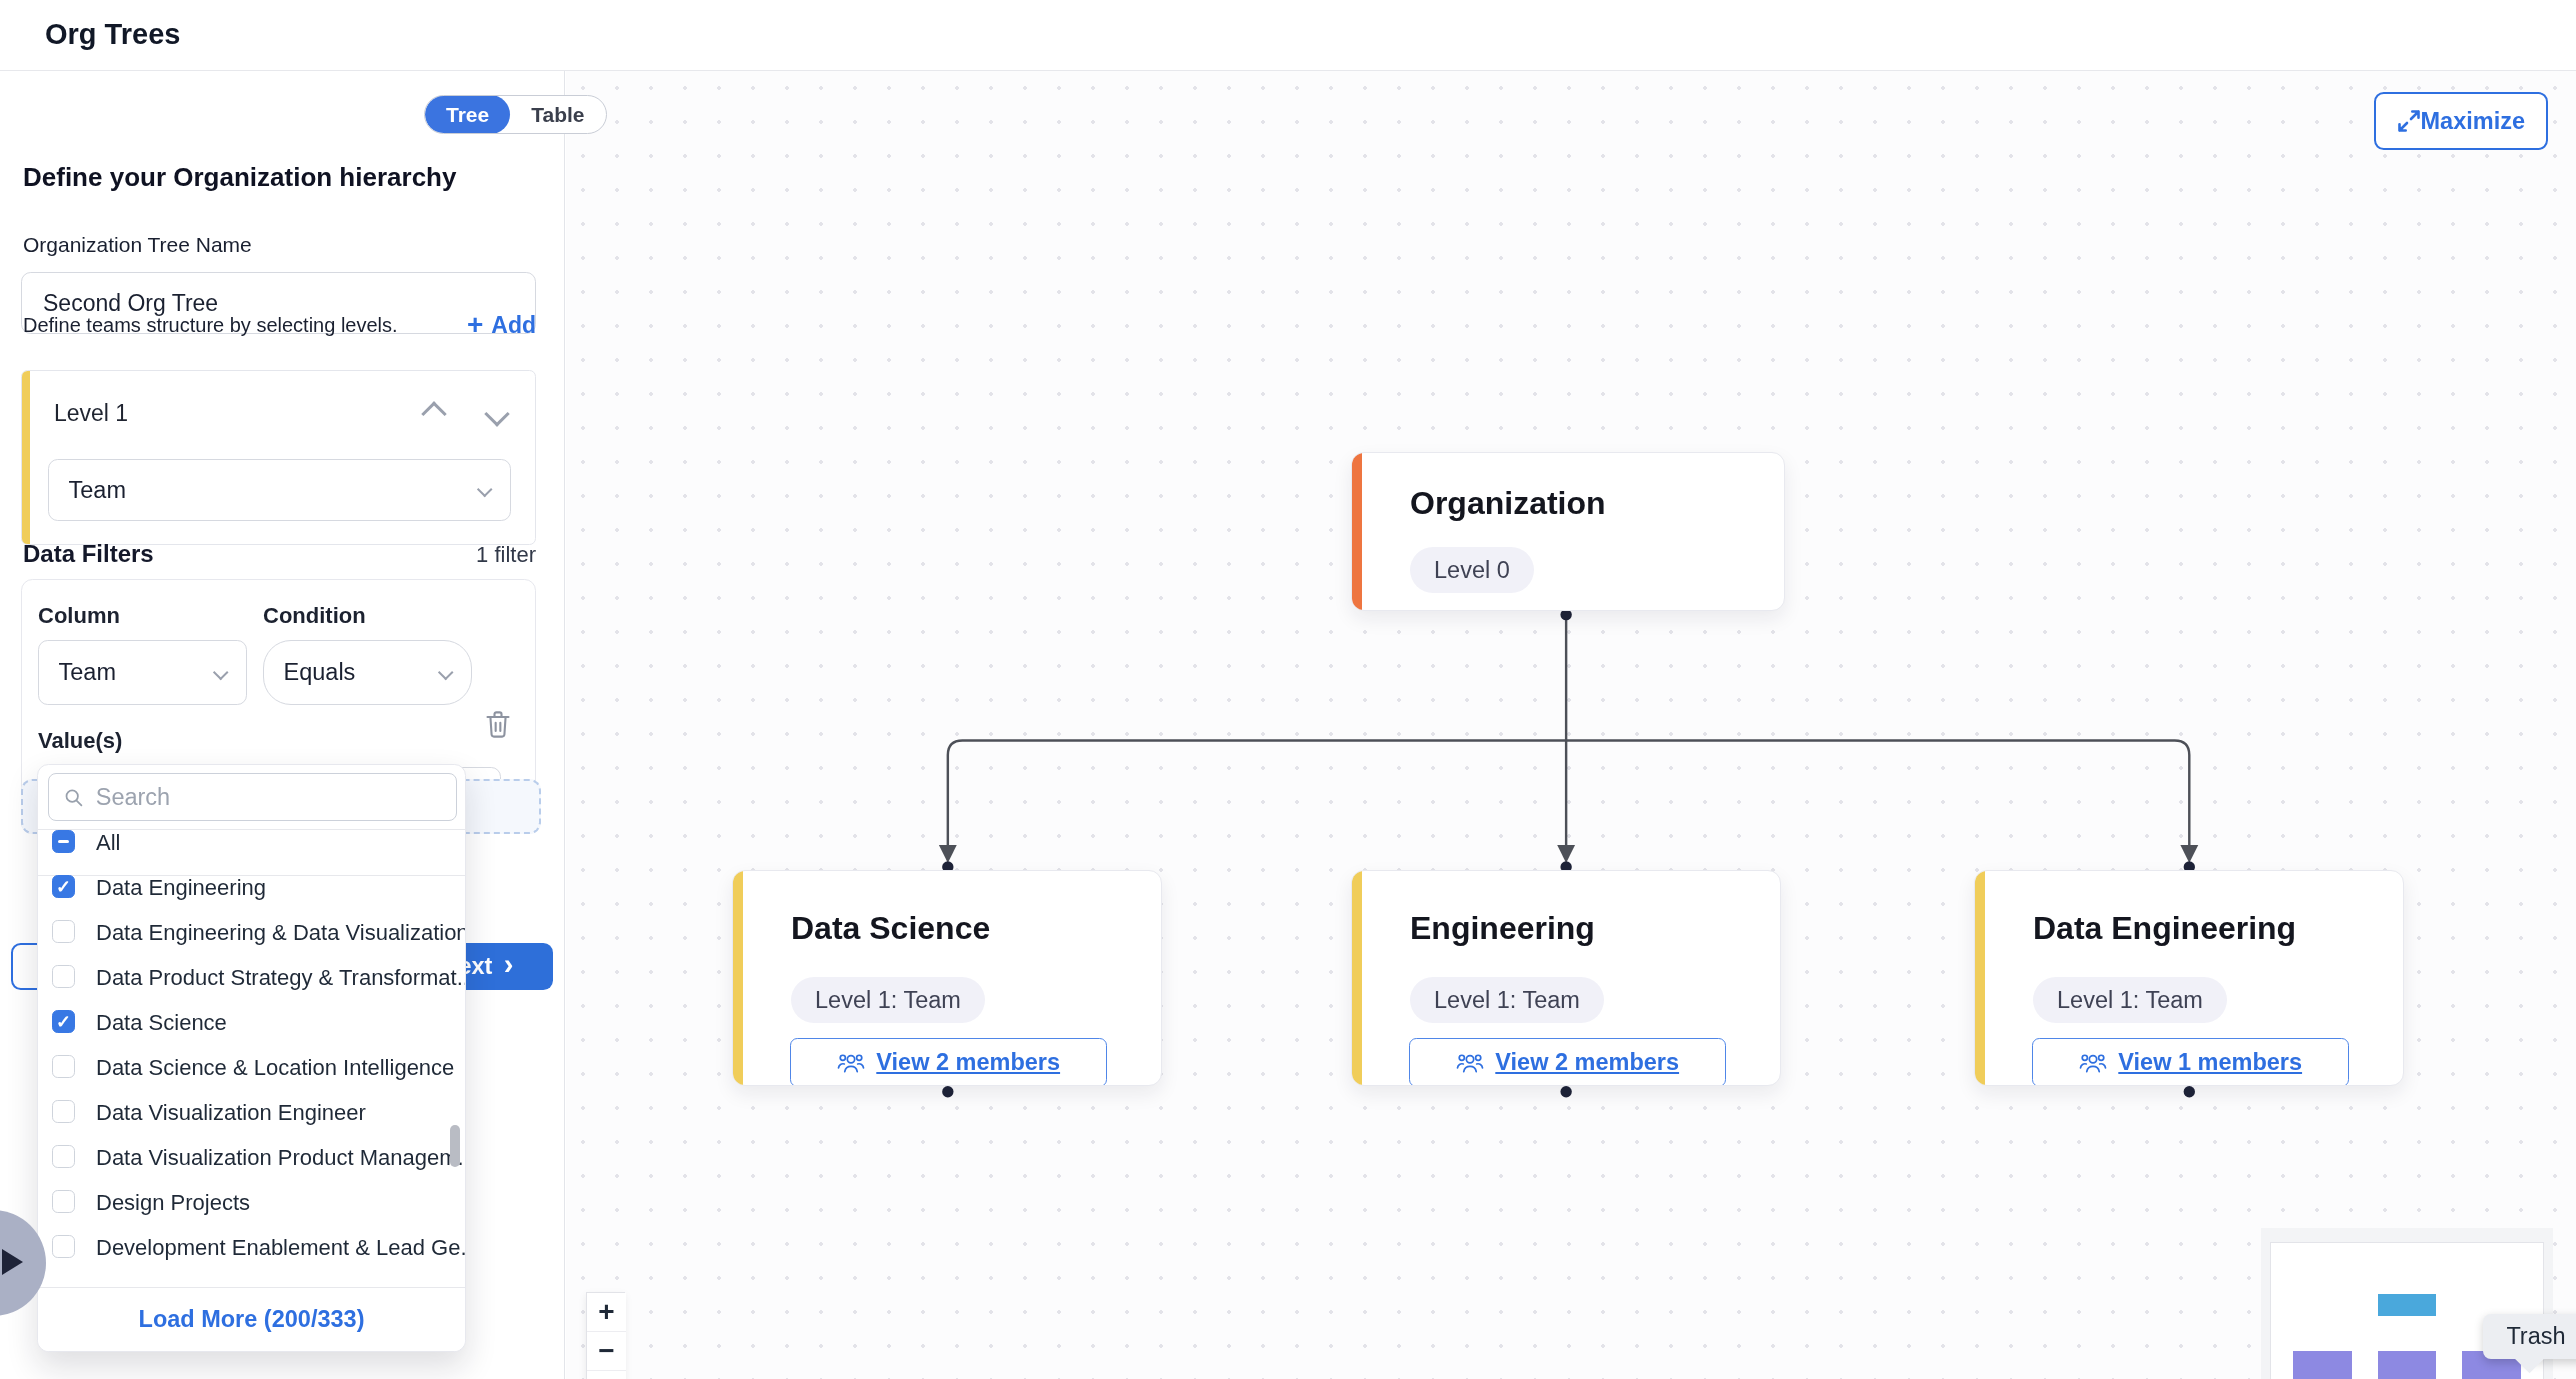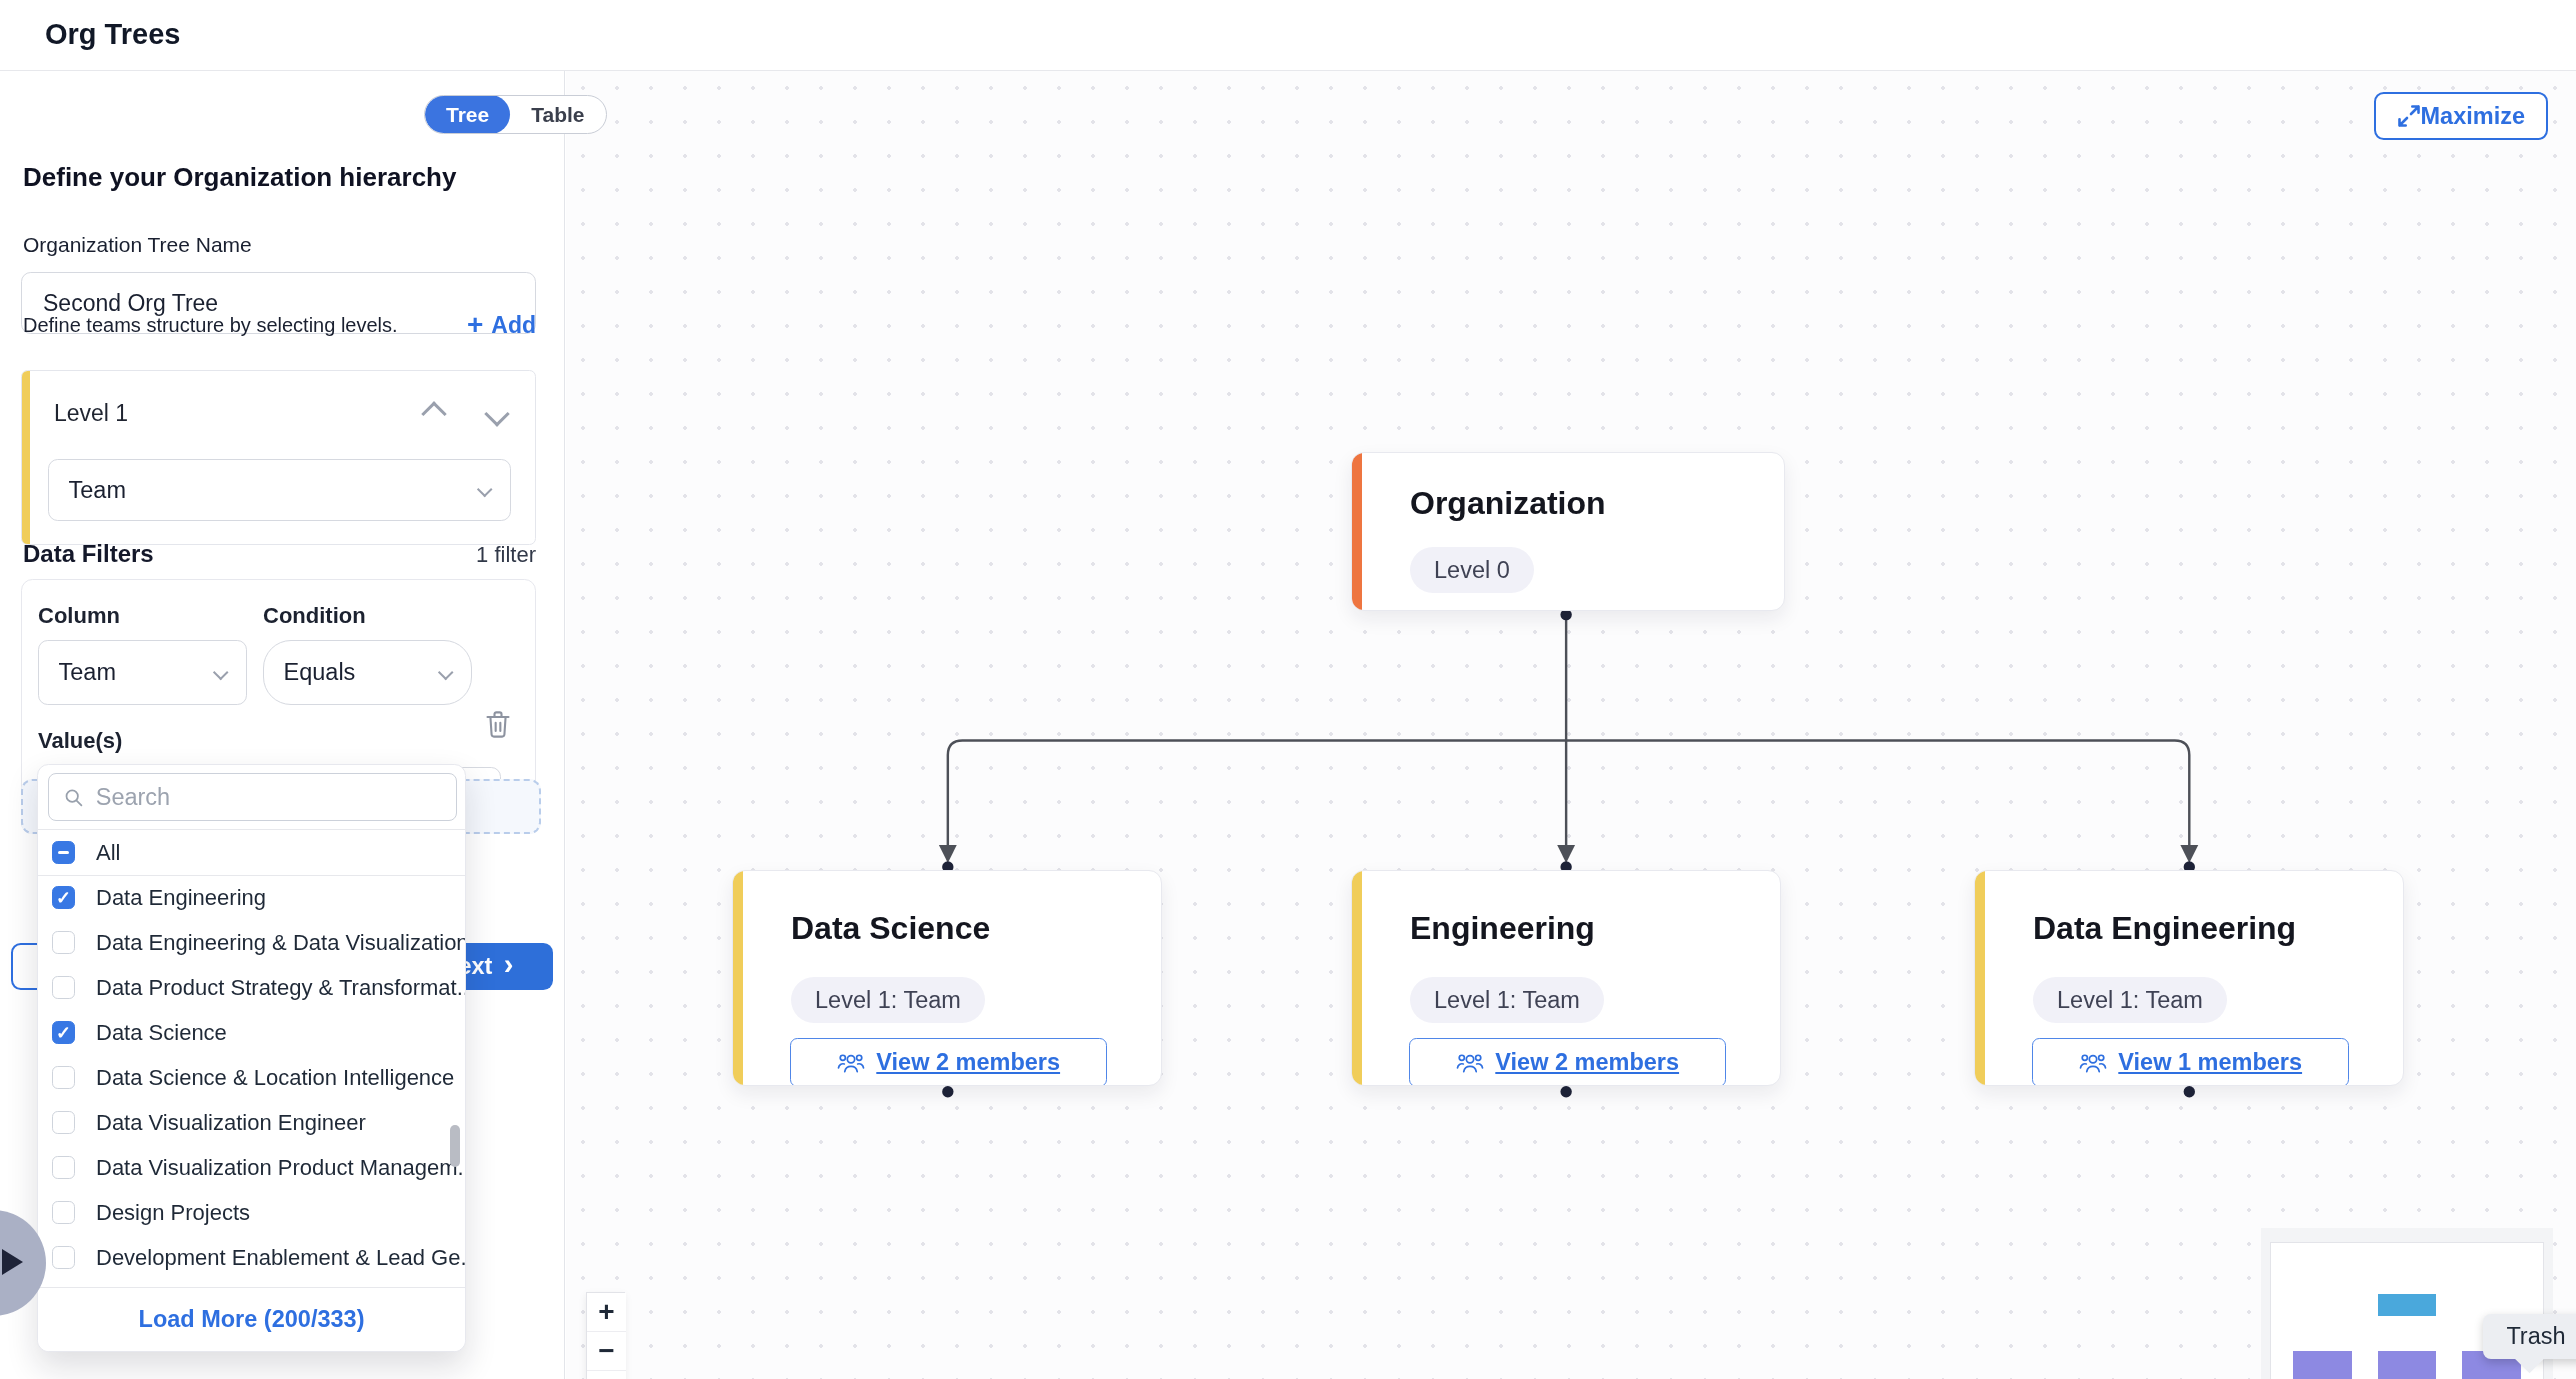--- a/index.html
+++ b/index.html
@@ -54,38 +54,38 @@
   .back-btn { position:absolute; left:10.6px; top:872px; width:114px; height:47px; border:2.4px solid #2e6fe0; border-radius:9.7px; background:#fff; z-index:2; }
   .next-btn { position:absolute; left:402px; top:872px; width:151px; height:47px; border:none; border-radius:9.7px; background:#2e6fd9; color:#fff; font-size:23.5px; font-weight:700; display:flex; align-items:center; justify-content:center; gap:11.4px; z-index:2; cursor:pointer; font-family:"Liberation Sans",sans-serif;}
   .next-btn .arr { font-size:29px; line-height:1; font-weight:700; margin-top:-3.2px;}
 
   
   .dd-panel { position:absolute; left:37px; top:693px; width:429px; height:588px; background:#fff; border:1.6px solid #e7e8ee; border-radius:11.4px; box-shadow:0 14.6px 32px rgba(20,24,40,.14); z-index:6; }
   .dd-search { position:absolute; left:9.7px; top:8px; width:409px; height:48px; border:1.6px solid #ccd1da; border-radius:8px; display:flex; align-items:center; padding:0 14.6px; gap:11.4px; background:#fff; }
   .dd-search input { border:none; outline:none; font-size:23.5px; color:#1a2030; width:100%; font-family:"Liberation Sans",sans-serif; }
   .dd-search input::placeholder { color:#9ca3af; }
   .dd-divider { position:absolute; left:0; width:100%; height:0; border-top:1.6px solid #e7e8ec; }
-  .dd-row { display:flex; align-items:center; gap:21px; padding-left:14px; height:45px; }
+  .dd-row { display:flex; align-items:flex-start; gap:21px; padding-left:14px; height:45px; }
   .cb { width:23px; height:23px; border:1.6px solid #cfd4dc; border-radius:5.7px; background:#fff; flex:0 0 23px; display:flex; align-items:center; justify-content:center; color:#fff; font-size:18px; font-weight:700; cursor:pointer;}
   .cb.checked { background:#3878e4; border-color:#3878e4; }
   .cb.indet { background:#3878e4; border-color:#3878e4; }
   .cb.indet::after { content:""; width:11.4px; height:3.2px; background:#fff; border-radius:1.6px; }
   .dd-row .lbl { font-size:22px; color:#1f2937; white-space:nowrap; }
   .all-row { position:absolute; left:0; top:65px; width:100%; }
   .dd-list { position:absolute; left:0; top:110px; width:100%; height:417px; overflow:hidden; }
   .dd-scrollthumb { position:absolute; right:4.9px; top:360px; width:9.7px; height:42px; background:#b9bcc4; border-radius:4.9px; }
   .dd-footer { position:absolute; left:0; bottom:0; width:100%; height:64px; border-top:1.6px solid #e7e8ec; display:flex; align-items:center; justify-content:center; border-radius:0 0 11.4px 11.4px; background:#fff;}
   .load-more { color:#2e6fe0; font-size:23.5px; font-weight:700; cursor:pointer; }
 
   .corner-bubble { position:absolute; left:-60px; top:1139px; width:106px; height:106px; border-radius:50%; background:#aab0c5; z-index:7; }
   .corner-bubble .tri { position:absolute; right:23px; top:39px; width:0; height:0; border-left:21px solid #1e2338; border-top:13px solid transparent; border-bottom:13px solid transparent; }
 
   
   .canvas { position:absolute; left:566px; top:71px; width:2010px; height:1308px; background:#fcfcfd; background-image:radial-gradient(#e3e3e9 1.9px, transparent 1.9px); background-size:34px 34px; }
-  .maximize-btn { position:absolute; right:28px; top:21px; height:48px; padding:0 21px; background:#fff; border:2px solid #2e6fe0; border-radius:9.7px; display:flex; align-items:center; color:#2e6fe0; font-size:23.5px; font-weight:700; cursor:pointer; }
+  .maximize-btn { position:absolute; right:28px; top:21px; height:58px; padding:0 21px; background:#fff; border:2px solid #2e6fe0; border-radius:9.7px; display:flex; align-items:center; color:#2e6fe0; font-size:23.5px; font-weight:700; cursor:pointer; }
 
   .edges { position:absolute; left:0; top:0; width:2010px; height:1308px; pointer-events:none; }
 
   .node { position:absolute; background:#fff; border:1.6px solid #e8e9ef; border-radius:13px; box-shadow:0 8px 19.5px rgba(25,28,45,.08); overflow:hidden; }
   .node .accent { position:absolute; left:0; top:0; width:9.7px; height:100%; }
   .node .n-title { position:absolute; left:58px; top:39px; font-size:32px; font-weight:700; color:#14161f; }
   .badge { position:absolute; left:58px; display:inline-block; background:#f1f1f8; color:#3f4254; font-size:23.5px; border-radius:23px; padding:9.7px 24px; }
   .org-node { left:785px; top:381px; width:434px; height:159px; }
   .org-node .n-title { top:32px; }
   .org-node .badge { top:94px; }

